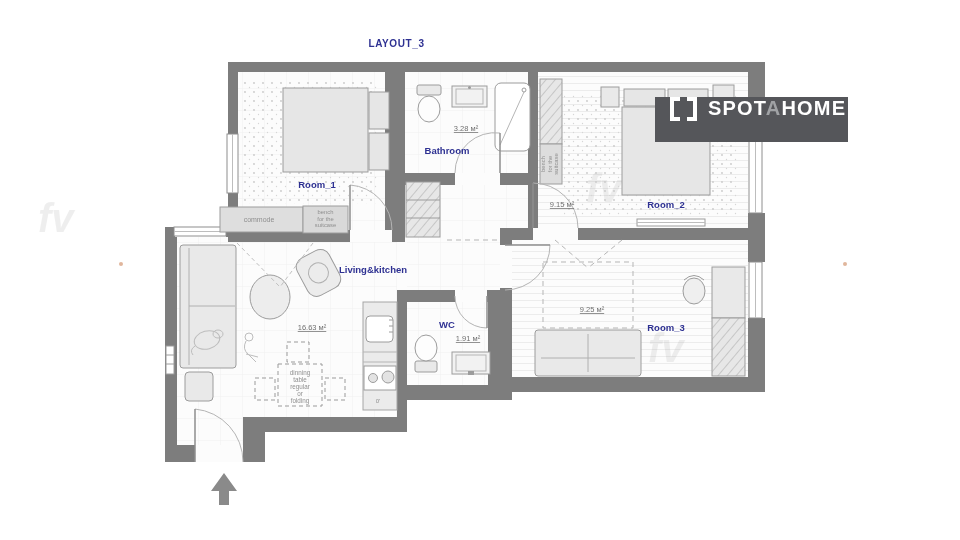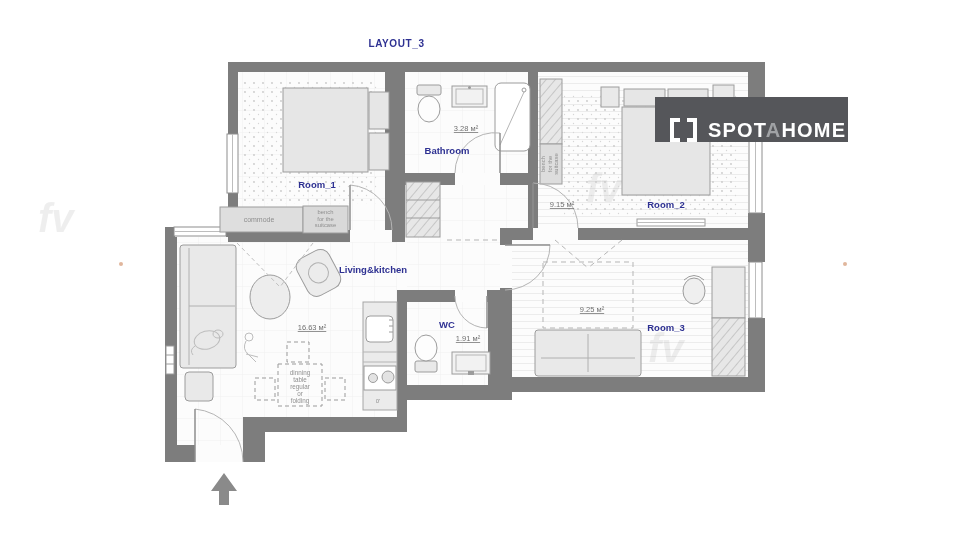--- a/index.html
+++ b/index.html
@@ -8,21 +8,21 @@
   .title{position:absolute;left:0;top:38px;width:793px;text-align:center;
          font-size:10px;font-weight:bold;letter-spacing:.6px;color:#2e3192;}
   svg.plan{position:absolute;left:0;top:0;}
   svg text{font-family:"Liberation Sans", sans-serif;}
   .room-name{fill:#2e3192;font-weight:bold;font-size:9.5px;}
   .area{fill:#6f6f6f;font-size:7.5px;text-decoration:underline;}
   .furn-label{fill:#8f8f8f;}
   .wm{fill:#7d7d7d;opacity:.12;font-weight:bold;font-style:italic;font-size:40px;}
   
   .logo{position:absolute;left:655px;top:97px;width:193px;height:45px;
-        background:#55565a;display:flex;align-items:flex-end;padding-left:15px;
+        background:#55565a;display:flex;align-items:flex-start;padding-left:15px;
         box-sizing:border-box;z-index:5;}
   .bracket{display:inline-block;width:10px;height:24px;box-sizing:border-box;}
   .bracket.left{border:4px solid #fff;border-right:none;}
   .bracket.right{border:4px solid #fff;border-left:none;margin-left:7px;}
   .logo-text{margin-left:11px;color:#fff;font-weight:bold;font-size:20px;
              letter-spacing:1.2px;white-space:nowrap;}
   .logo-text .mid{color:#a0a2a5;}
 </style>
 </head>
 <body>

